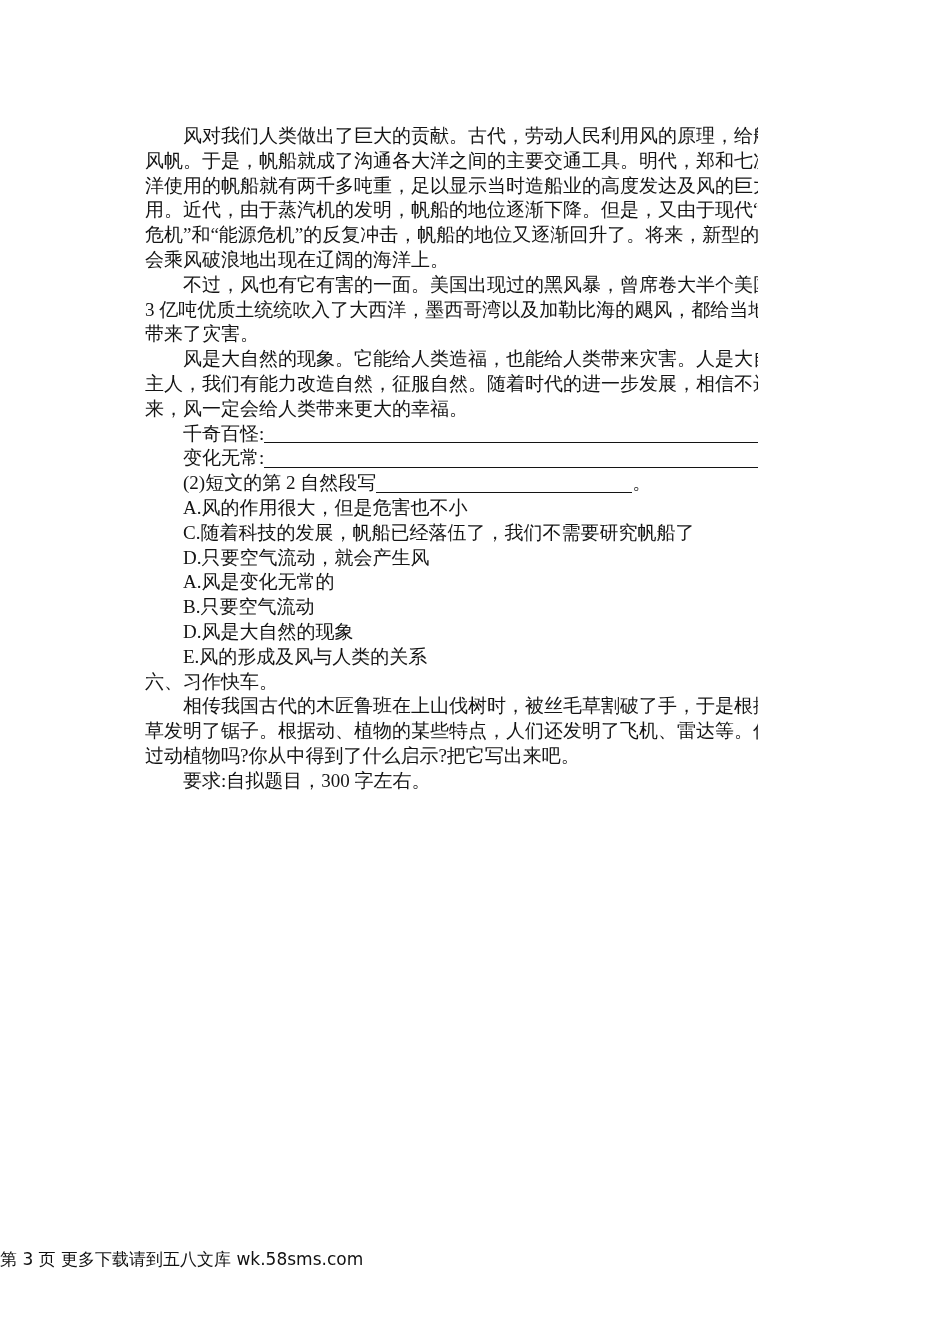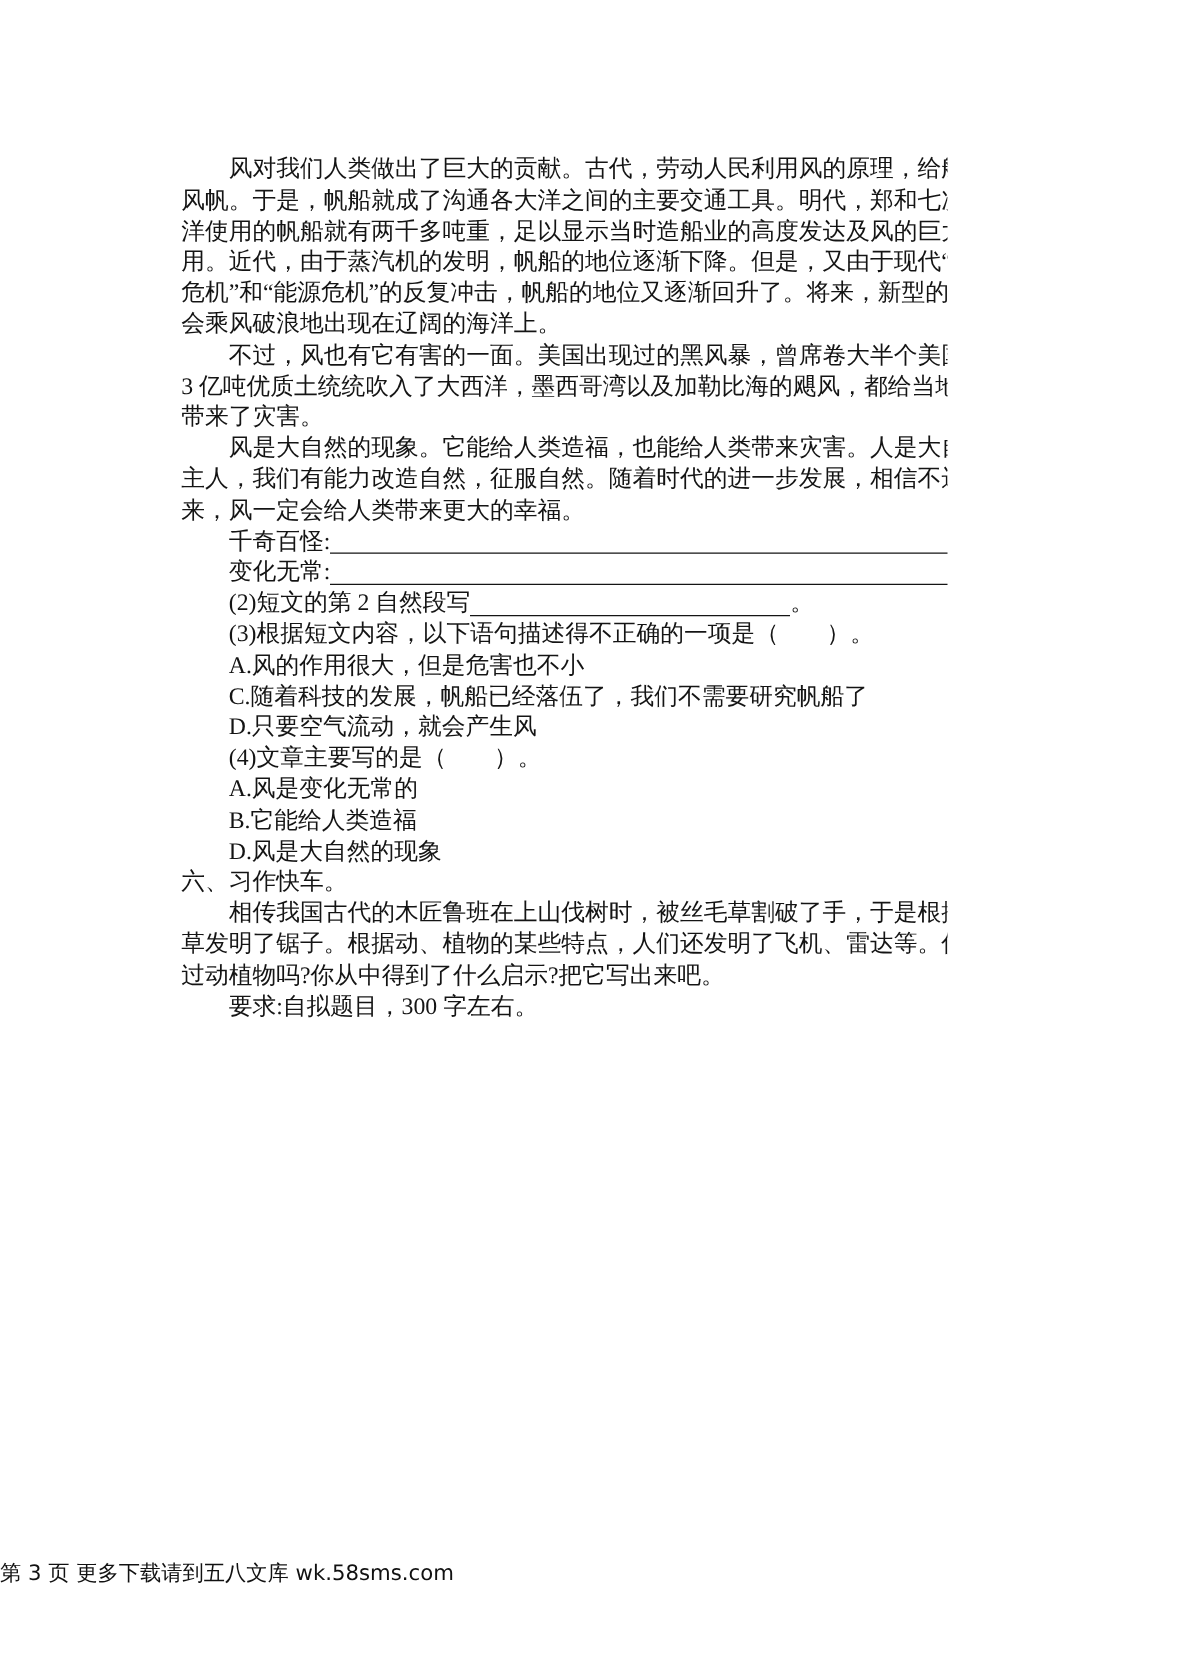--- a/index.html
+++ b/index.html
@@ -85,29 +85,28 @@
       <span class="label">变化无常:</span>
       <span class="blank"></span>
     </div>
 
     <div class="row">
       <span class="label">(2)短文的第 2 自然段写</span>
       <span class="blank-fixed"></span>
       <span class="label">。</span>
     </div>
 
-    <p class="indent">(3)根据短文内容，以下语句描述得不正确的一项是（　　）。</p>
     <p class="indent">A.风的作用很大，但是危害也不小</p>
     <p class="indent">C.随着科技的发展，帆船已经落伍了，我们不需要研究帆船了</p>
     <p class="indent">D.只要空气流动，就会产生风</p>
 
-    <p class="indent">(4)文章主要写的是（　　）。</p>
     <p class="indent">A.风是变化无常的</p>
-    <p class="indent">B.它能给人类造福</p>
+    <p class="indent">B.只要空气流动</p>
     <p class="indent">D.风是大自然的现象</p>
+    <p class="indent">E.风的形成及风与人类的关系</p>
 
     <p>六、习作快车。</p>
     <p class="indent">相传我国古代的木匠鲁班在上山伐树时，被丝毛草割破了手，于是根据丝毛草发明了锯子。根据动、植物的某些特点，人们还发明了飞机、雷达等。你观察过动植物吗?你从中得到了什么启示?把它写出来吧。</p>
     <p class="indent">要求:自拟题目，300 字左右。</p>
 
   </div>
 
   <div class="footer">
     <span>第 3 页</span>
     <span>更多下载请到五八文库 wk.58sms.com</span>

